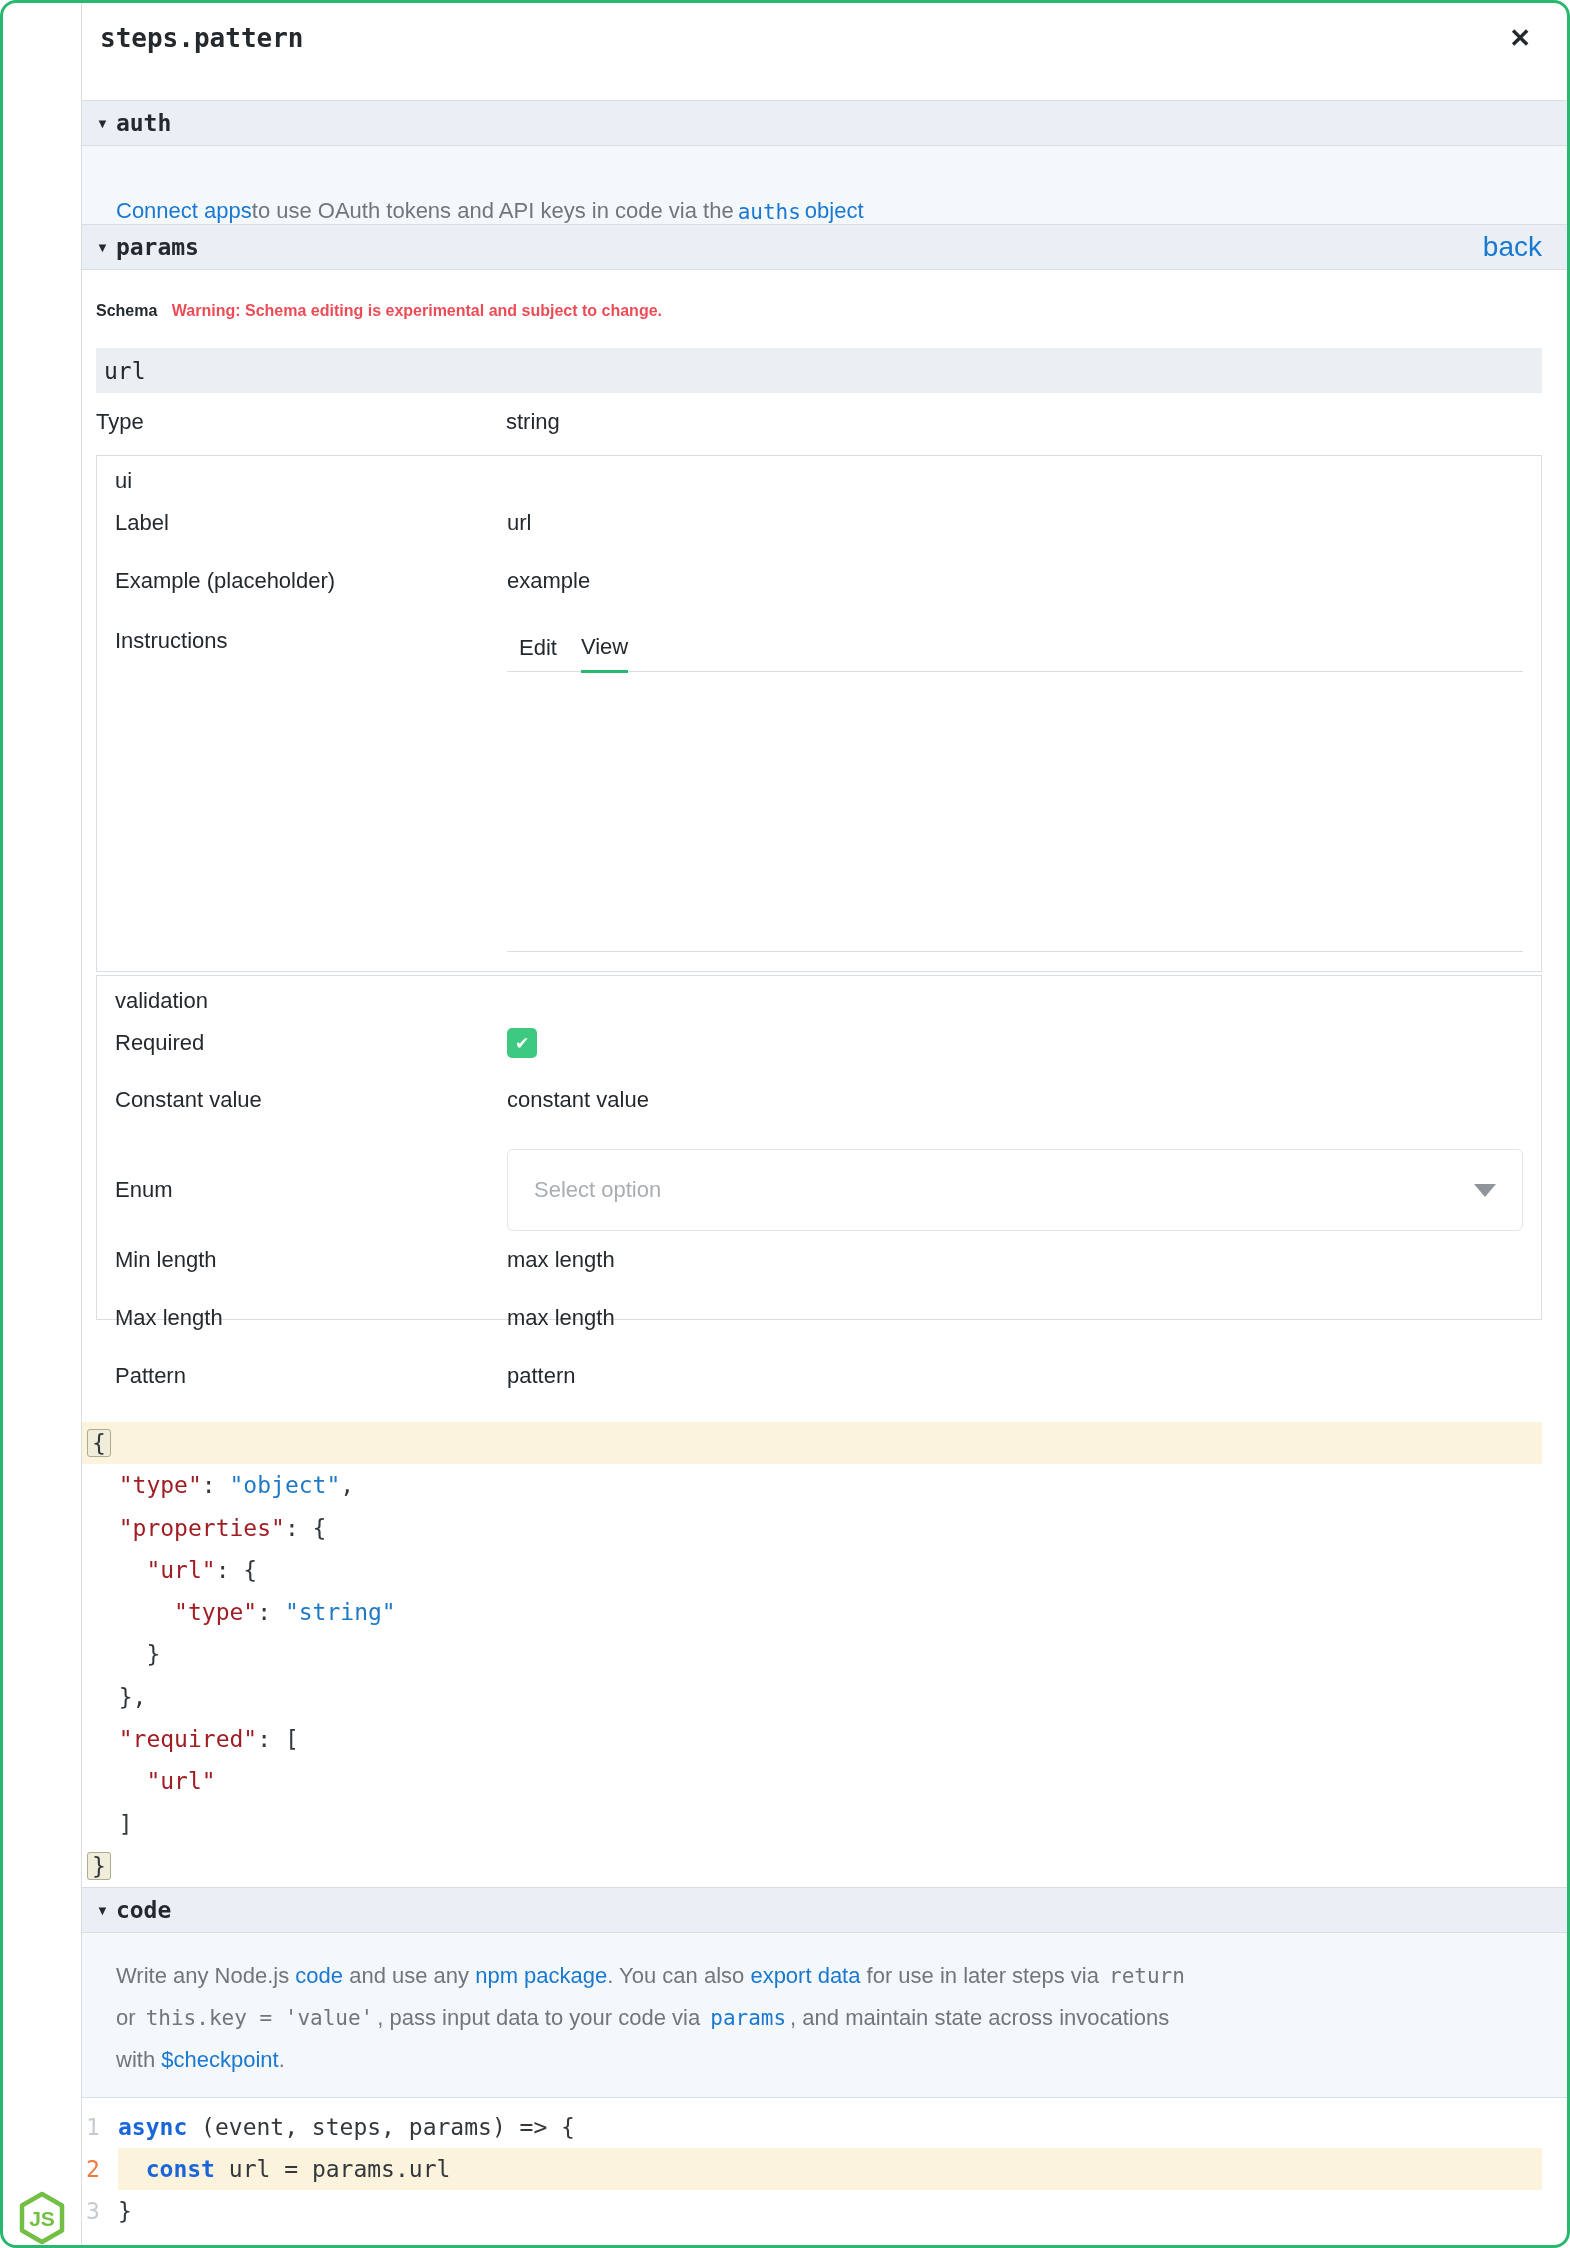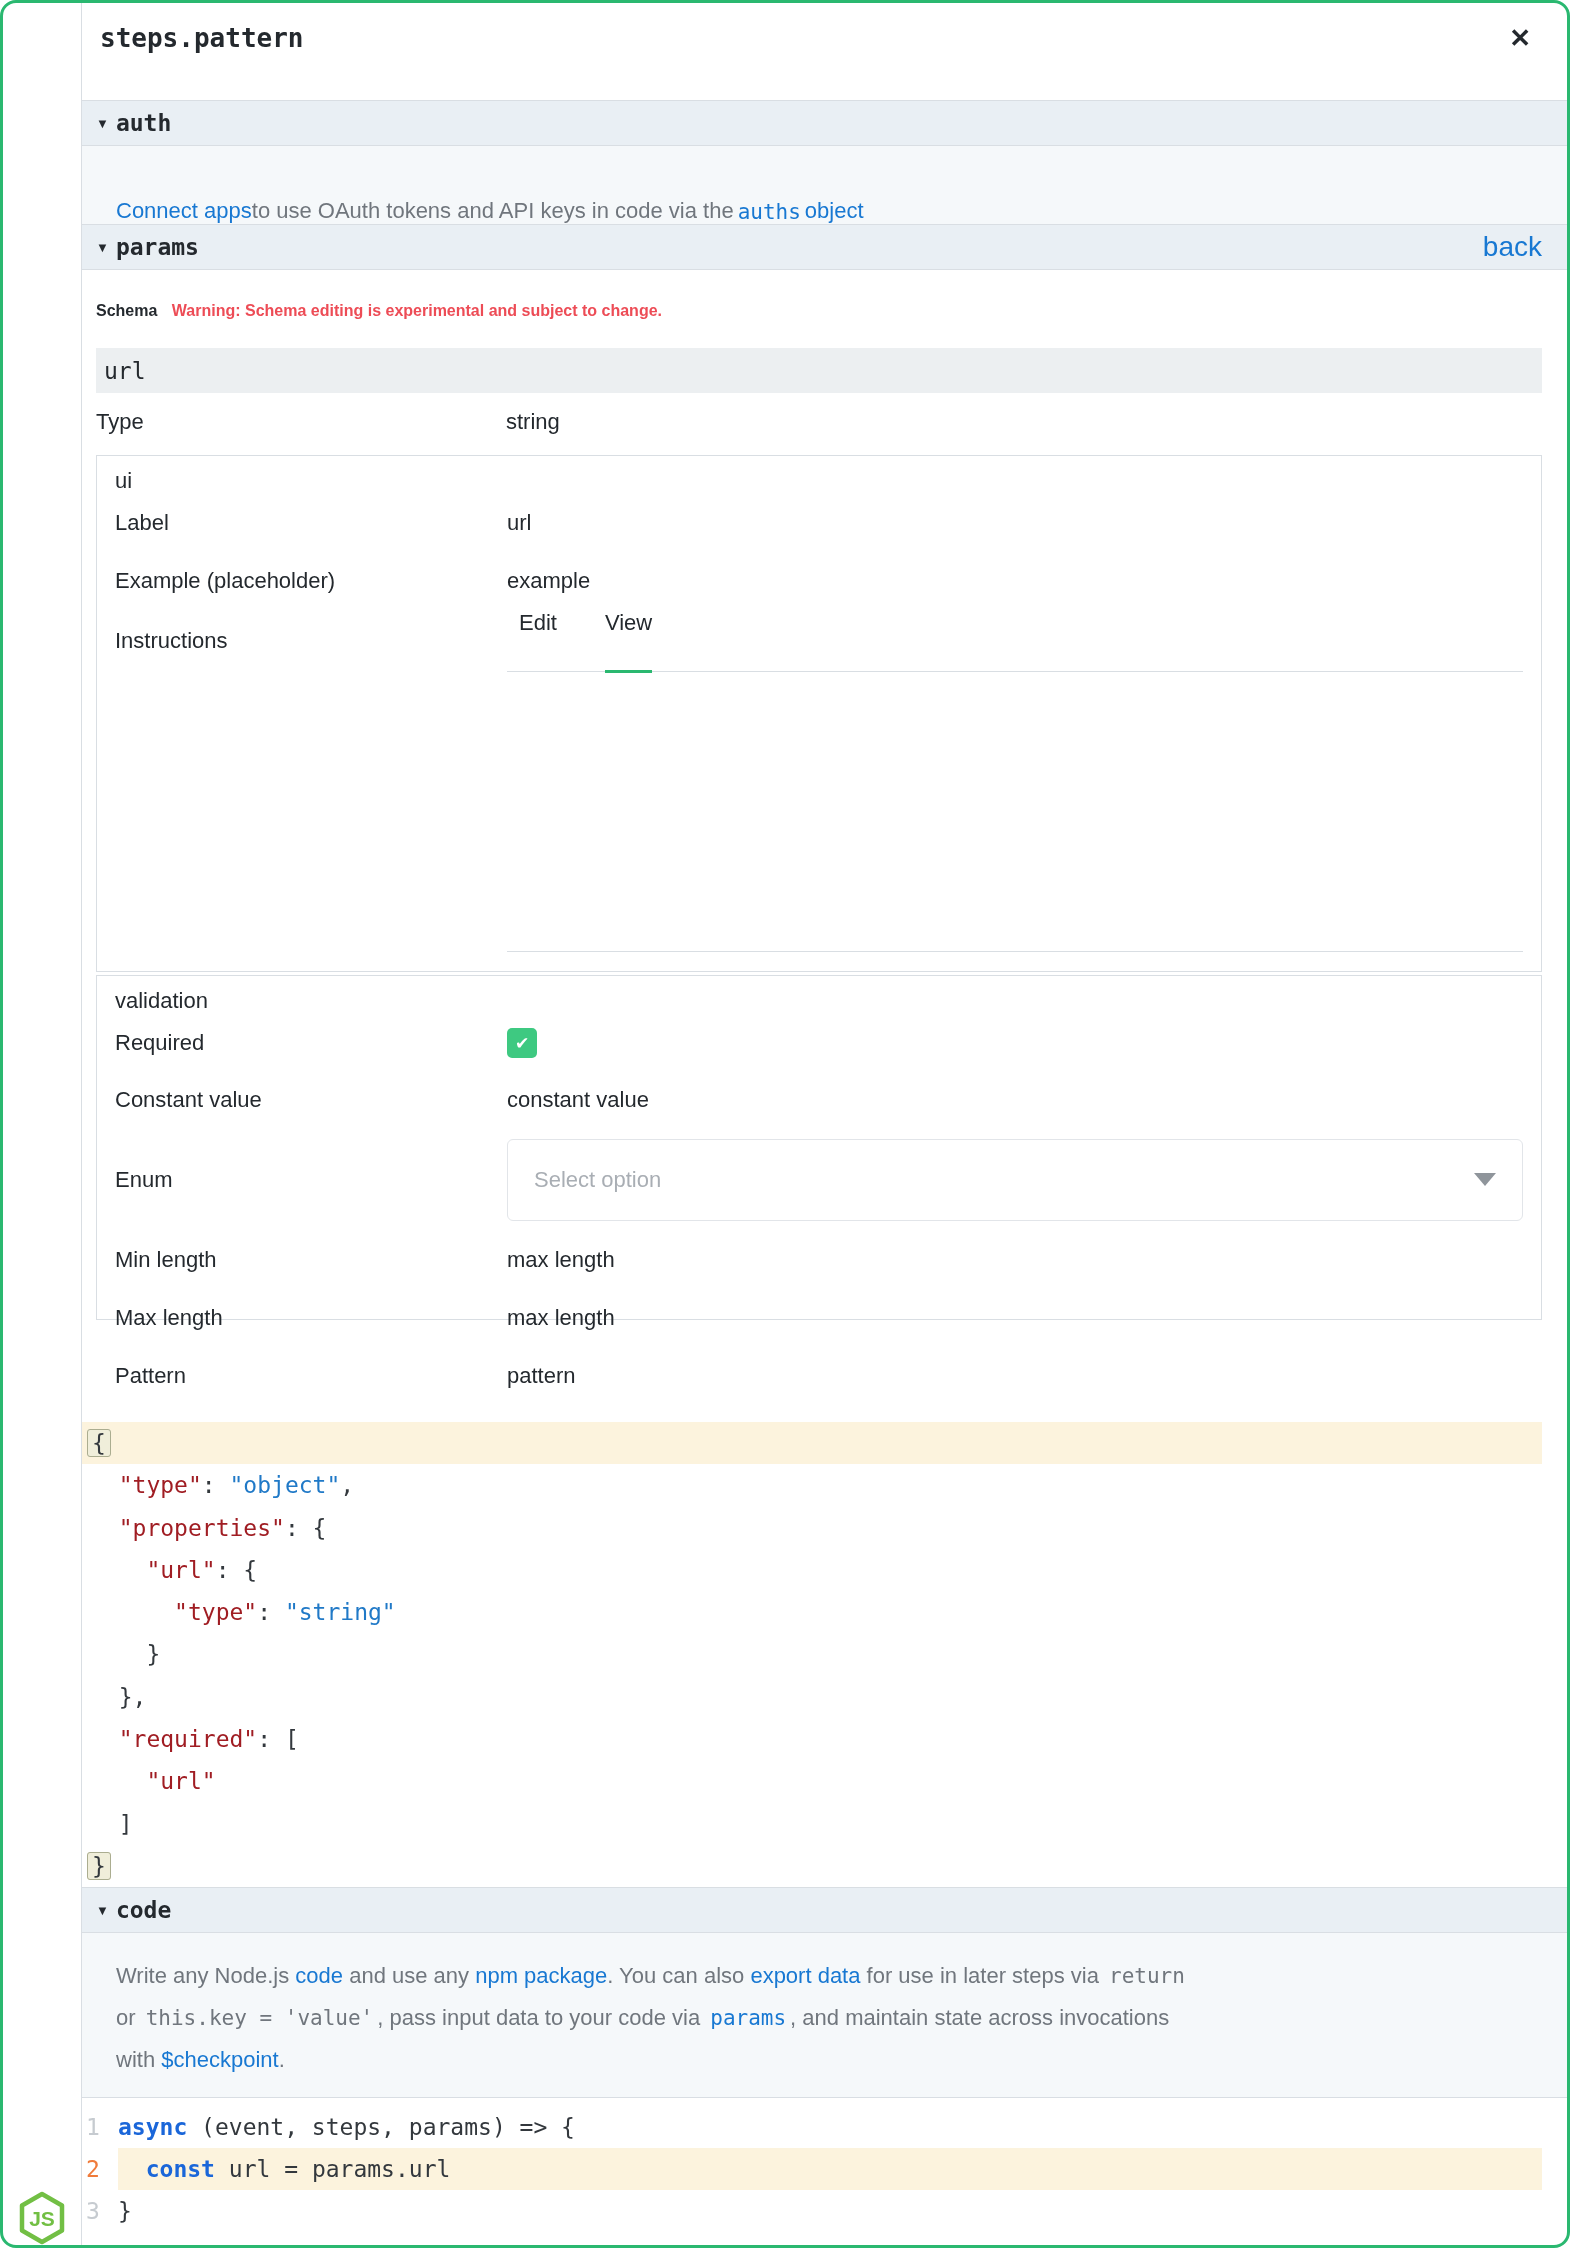--- a/index.html
+++ b/index.html
@@ -45,31 +45,31 @@
   .flabel{width:392px;flex-shrink:0}
   .fvalue{color:var(--text_dark)}
   .box{border:1px solid var(--border_gray);padding:0 18px}
   .ui-box{margin-top:5px;height:517px}
   .validation-box{margin-top:3px;height:345px}
   .box-title{height:38px;display:flex;align-items:flex-end;font-size:22px;color:var(--text_dark)}
 
   
   .instructions-row{height:62px;align-items:stretch}
   .instructions-row .flabel{display:flex;align-items:center}
-  .tabs{flex:1;display:flex;gap:48px;border-bottom:1px solid var(--border_gray);padding-left:12px}
+  .tabs{flex:1;display:flex;align-items:flex-end;gap:24px;border-bottom:1px solid var(--border_gray);padding-left:12px}
   .tab{padding-bottom:10px;font-size:22px;color:var(--text_dark);cursor:pointer}
   .tab.active{border-bottom:3px solid var(--accent_green);margin-bottom:-2px}
   .view-area{height:280px}
   .view-line{height:100%;margin-left:392px;border-bottom:1px solid var(--border_gray)}
 
   
   .checkbox{width:30px;height:30px;border-radius:5px;background:var(--checkbox_green);display:flex;
             align-items:center;justify-content:center;color:#fff;font-size:17px;cursor:pointer}
   .row-56{height:56px}
-  .enum-row{height:103px;}
+  .enum-row{height:103px;align-items:flex-end}
   .enum-row .flabel{height:82px;display:flex;align-items:center}
   .select{flex:1;height:82px;border:1.5px solid #e2e5e9;border-radius:6px;display:flex;align-items:center;
           justify-content:space-between;padding:0 26px;color:var(--placeholder_gray);font-size:22px;cursor:pointer}
   .caret{width:0;height:0;border-left:11px solid transparent;border-right:11px solid transparent;
          border-top:13px solid #8f959b}
 
   
   .json-editor{height:465px;flex-shrink:0;position:relative;margin-right:25px;
                font-family:"DejaVu Sans Mono",monospace;font-size:23px;background:#fff;overflow:hidden}
   .cm-line{height:42.3px;line-height:42.3px;padding-left:9px;white-space:pre}

